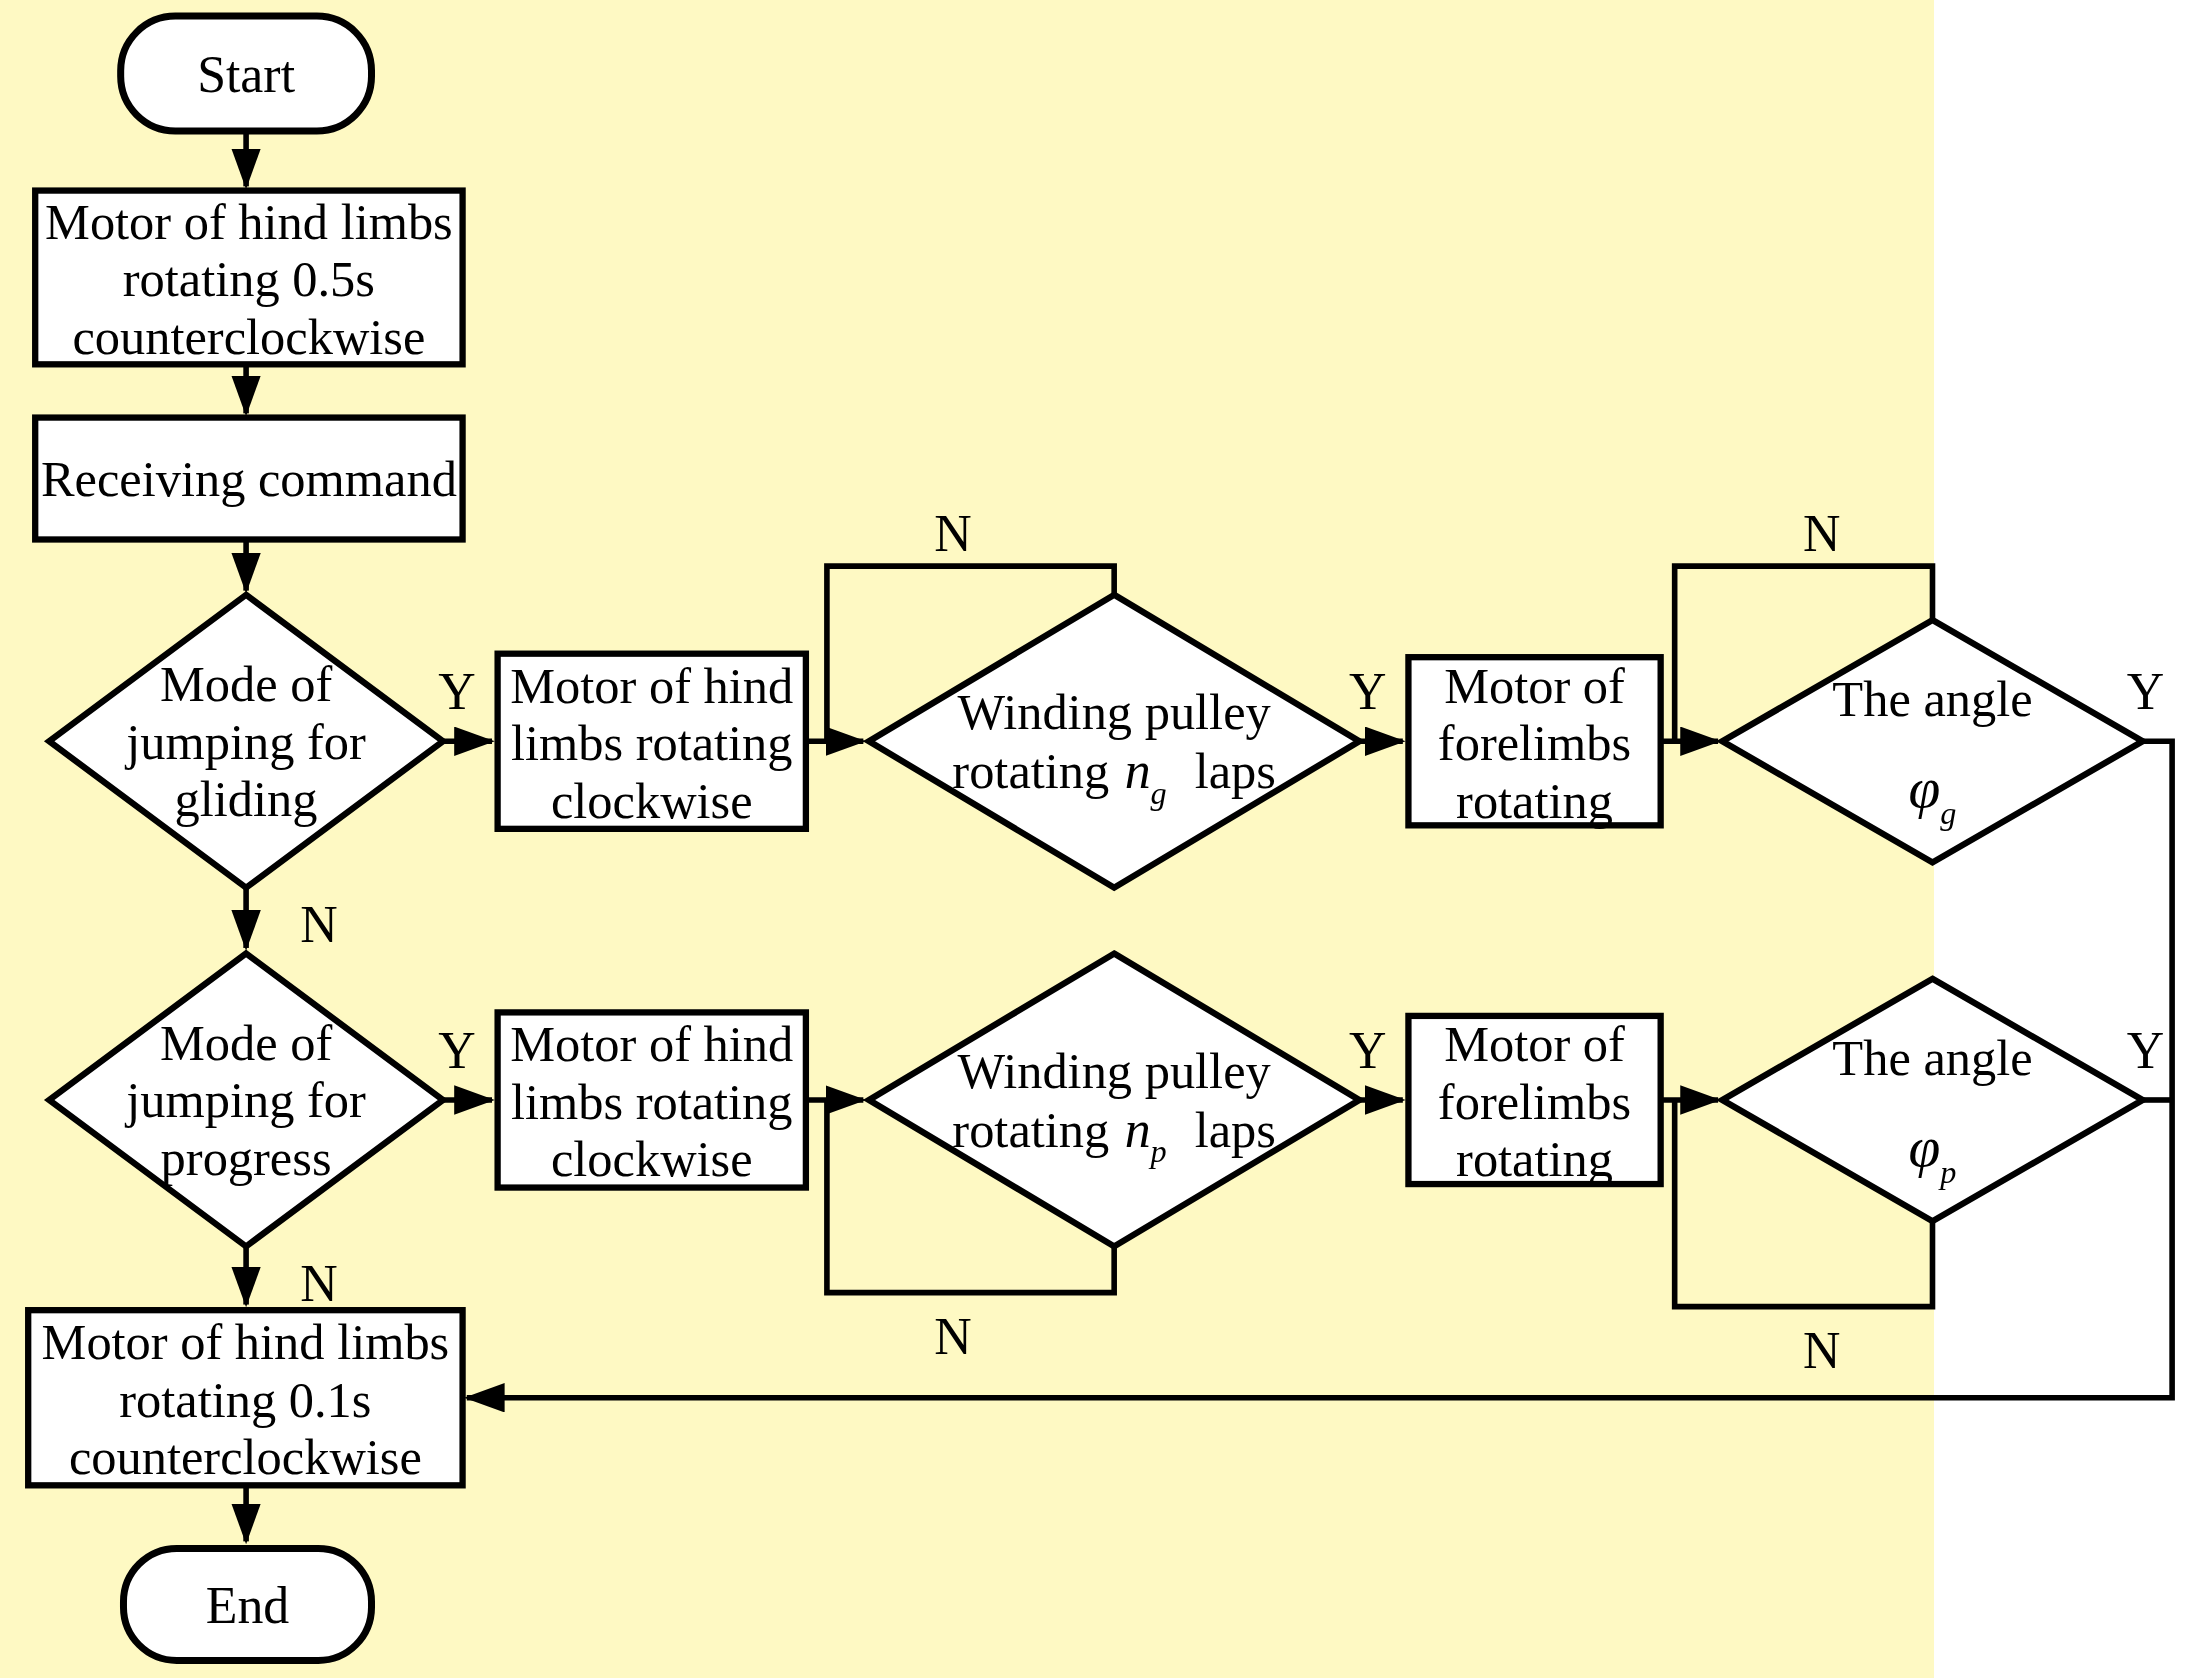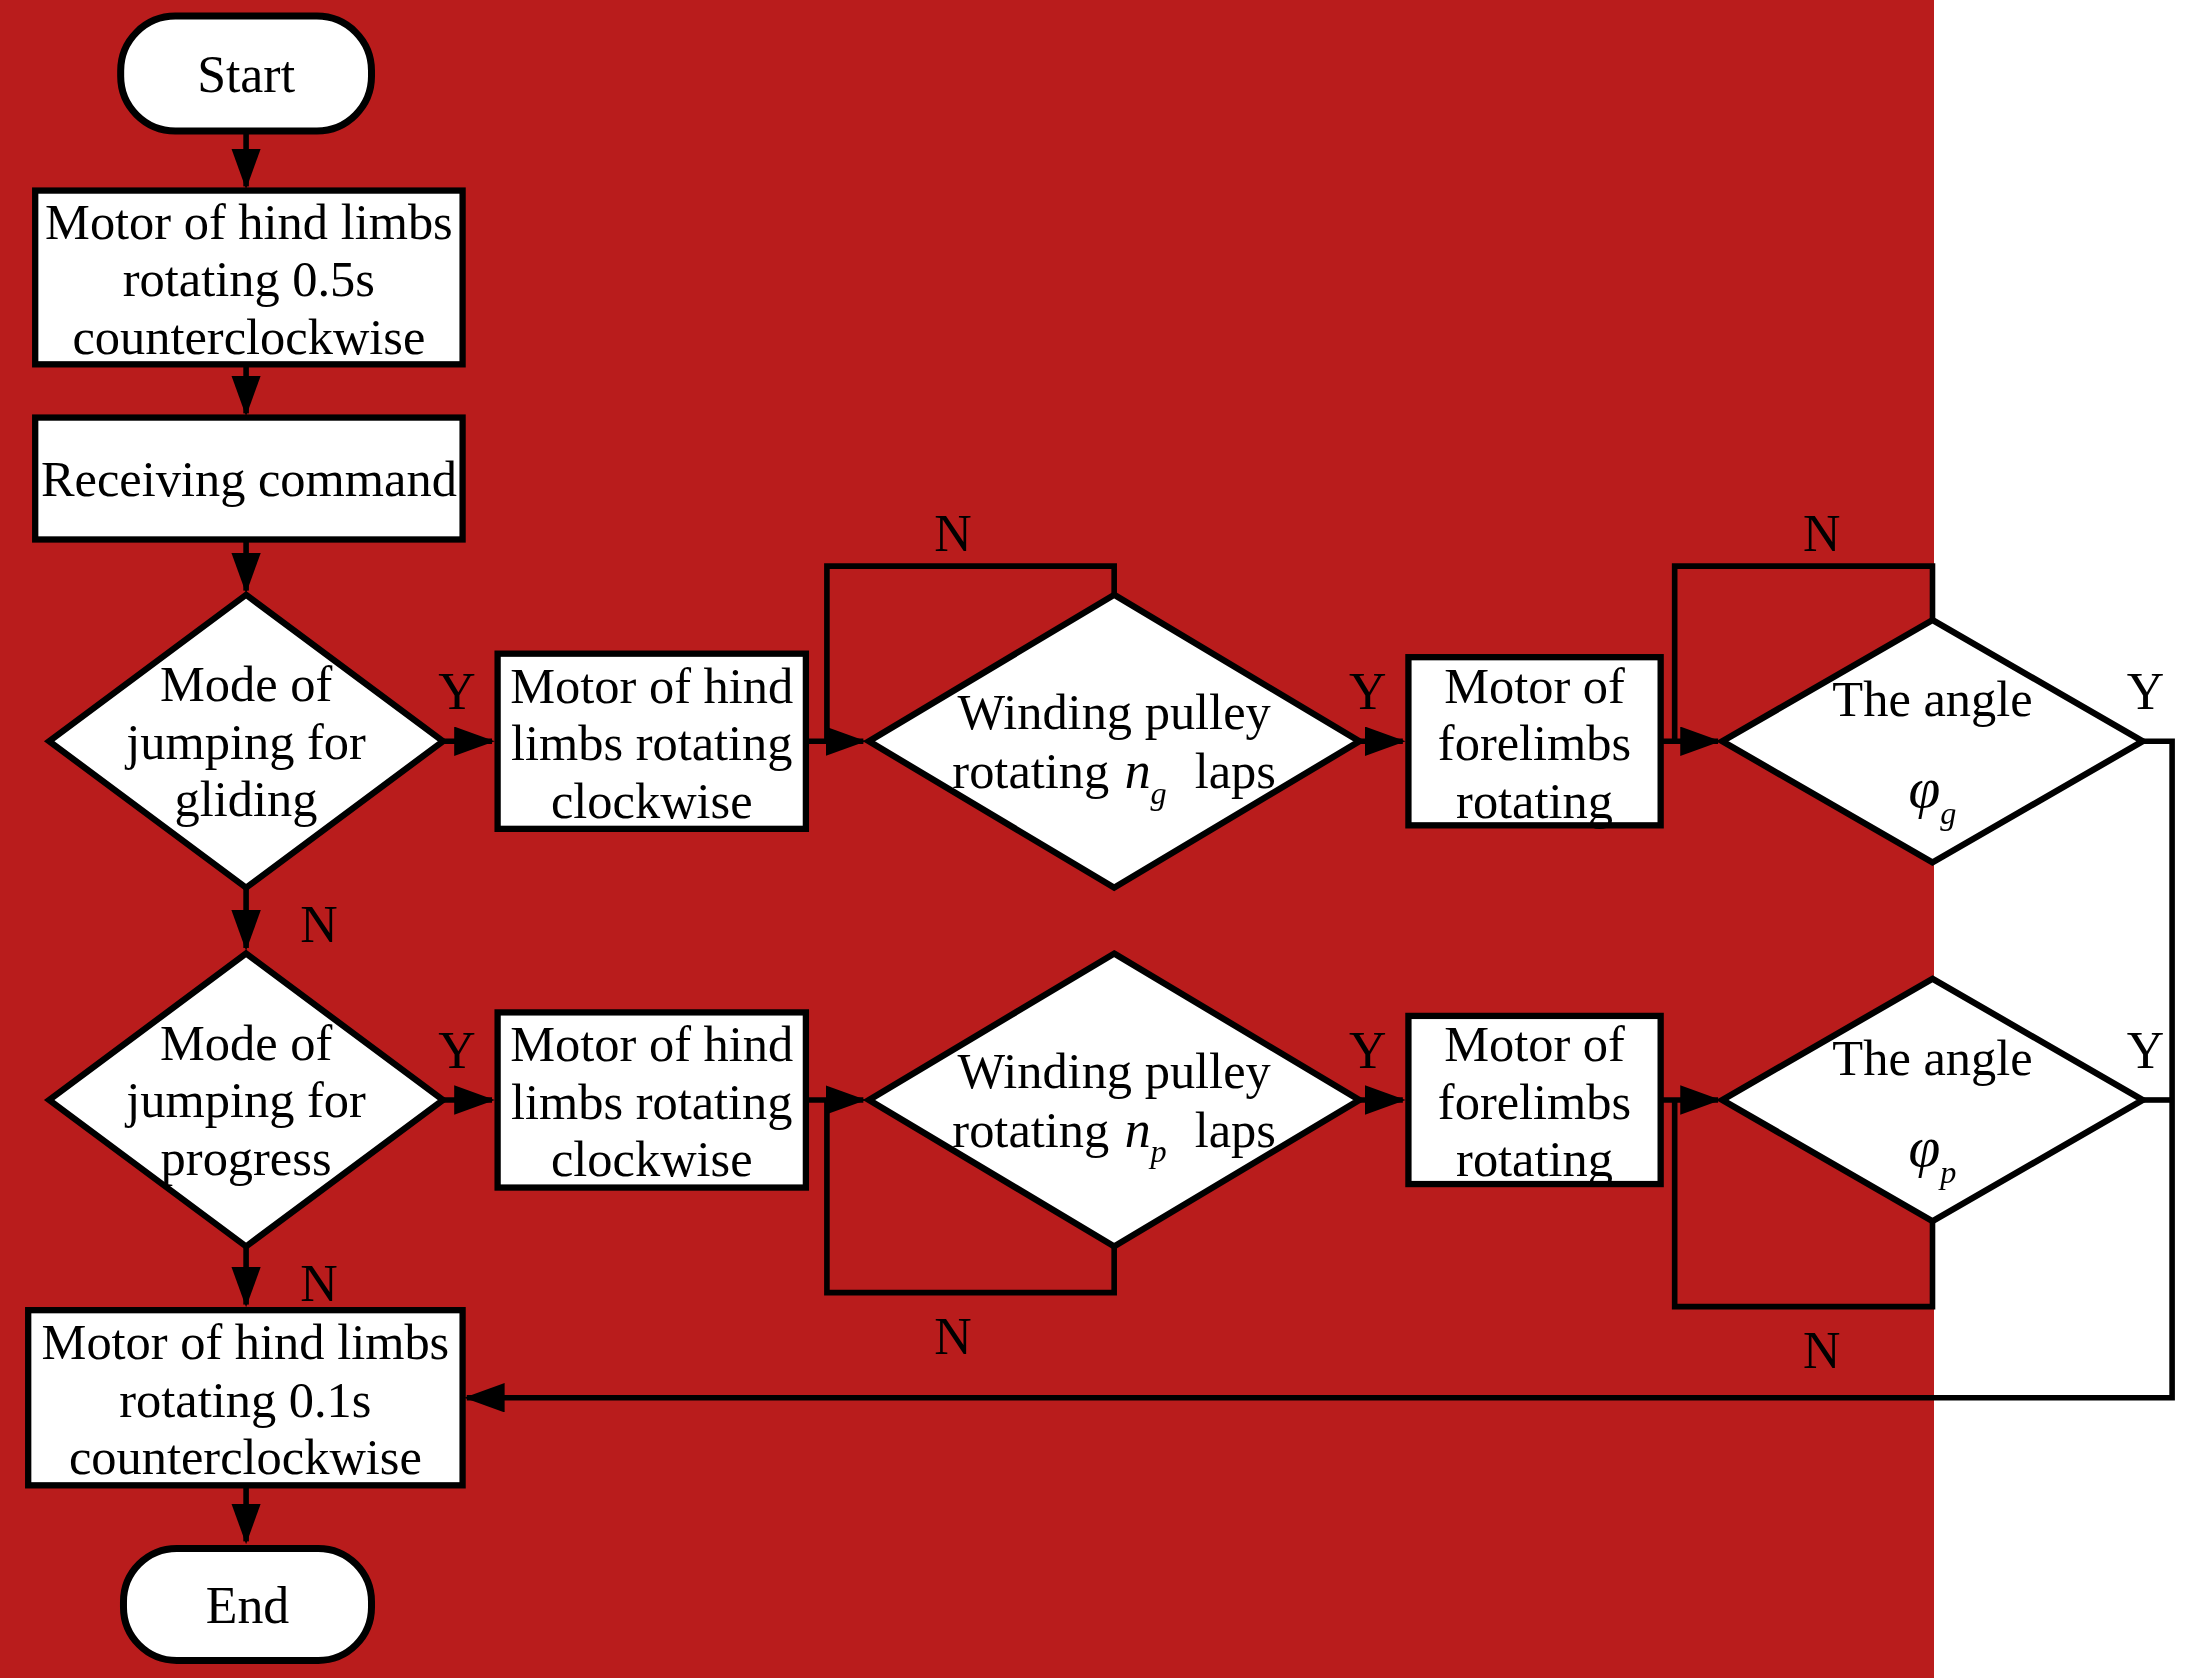--- a/index.html
+++ b/index.html
@@ -4,21 +4,21 @@
 <style>
   html, body {
     margin: 0;
     padding: 0;
     background: #ffffff;
   }
   .canvas {
     width: 1934px;
     height: 1678px;
     position: relative;
-    background: #b91c1c;
+    background: #fef9c3;
   }
   svg { display: block; }
   svg text {
     font-family: "Liberation Serif", "DejaVu Serif", serif;
     fill: #000000;
   }
   .t { font-size: 72px; }
   .tbig { font-size: 74px; }
   .lbl { font-size: 74px; }
   .var { font-size: 74px; font-style: italic; }

